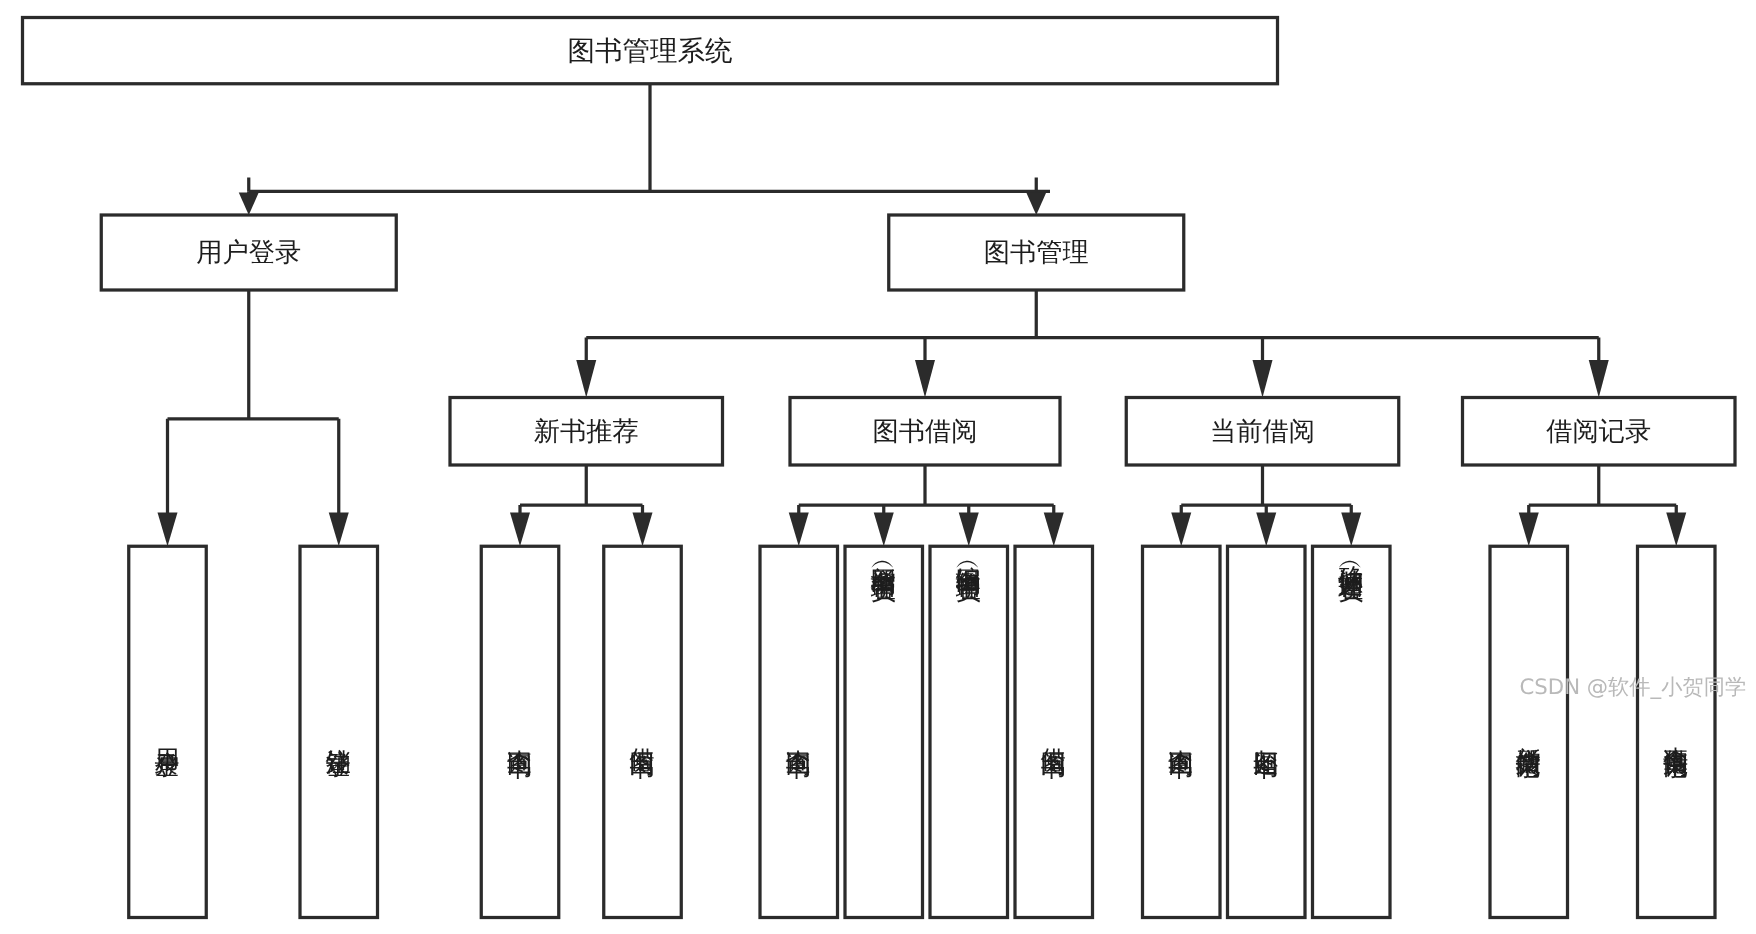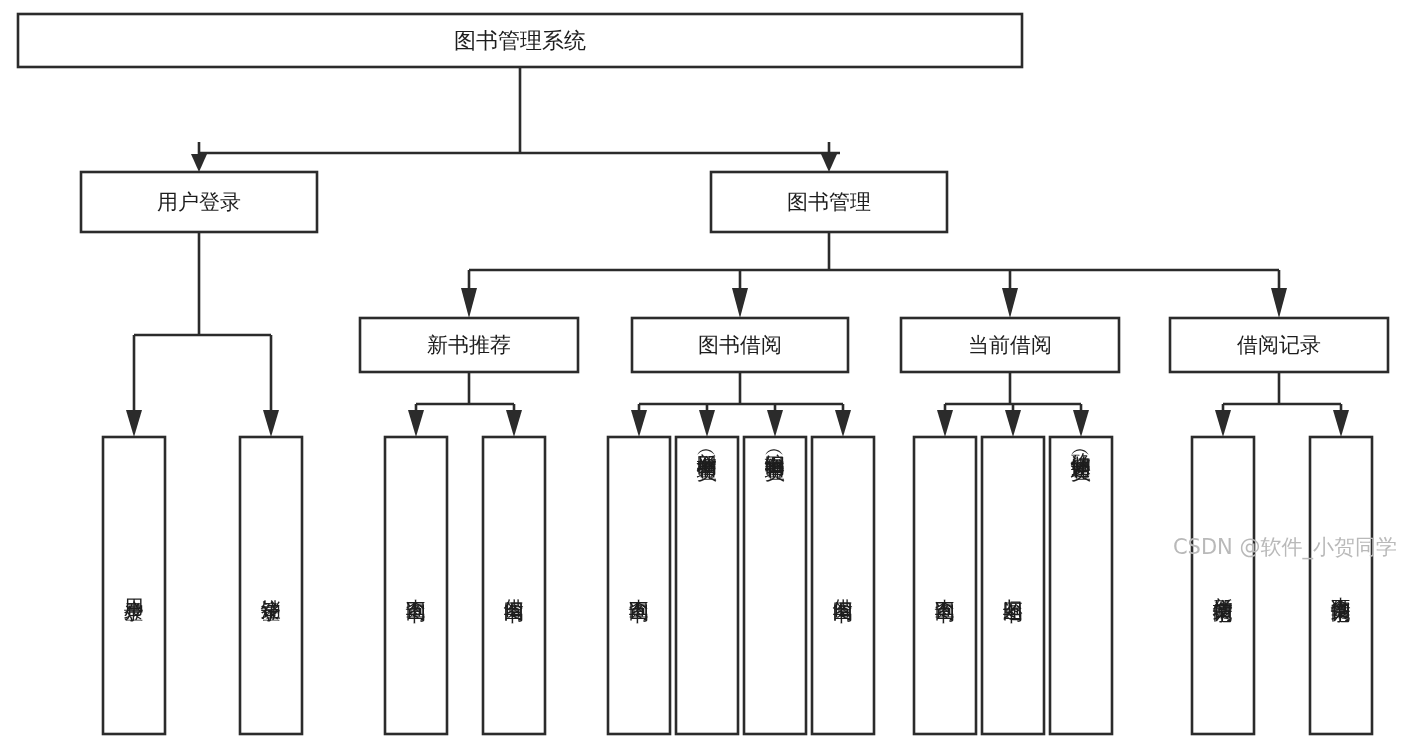--- a/index.html
+++ b/index.html
@@ -68,21 +68,21 @@
     letter-spacing: 1.5px;
     color: #1d1d1d;
     white-space: nowrap;
     text-align: center;
   }
   .watermark {
     position: absolute;
     right: 8px;
     bottom: 4px;
     font-family: "DejaVu Sans", "Liberation Sans", sans-serif;
-    font-size: 21px;
+    font-size: 17px;
     color: #b9b9b9;
     white-space: nowrap;
   }
 </style>
 </head>
 <body>
 
 <div id="diagram-root">
 
   <svg class="diagram-canvas" viewBox="0 0 1405 747">

